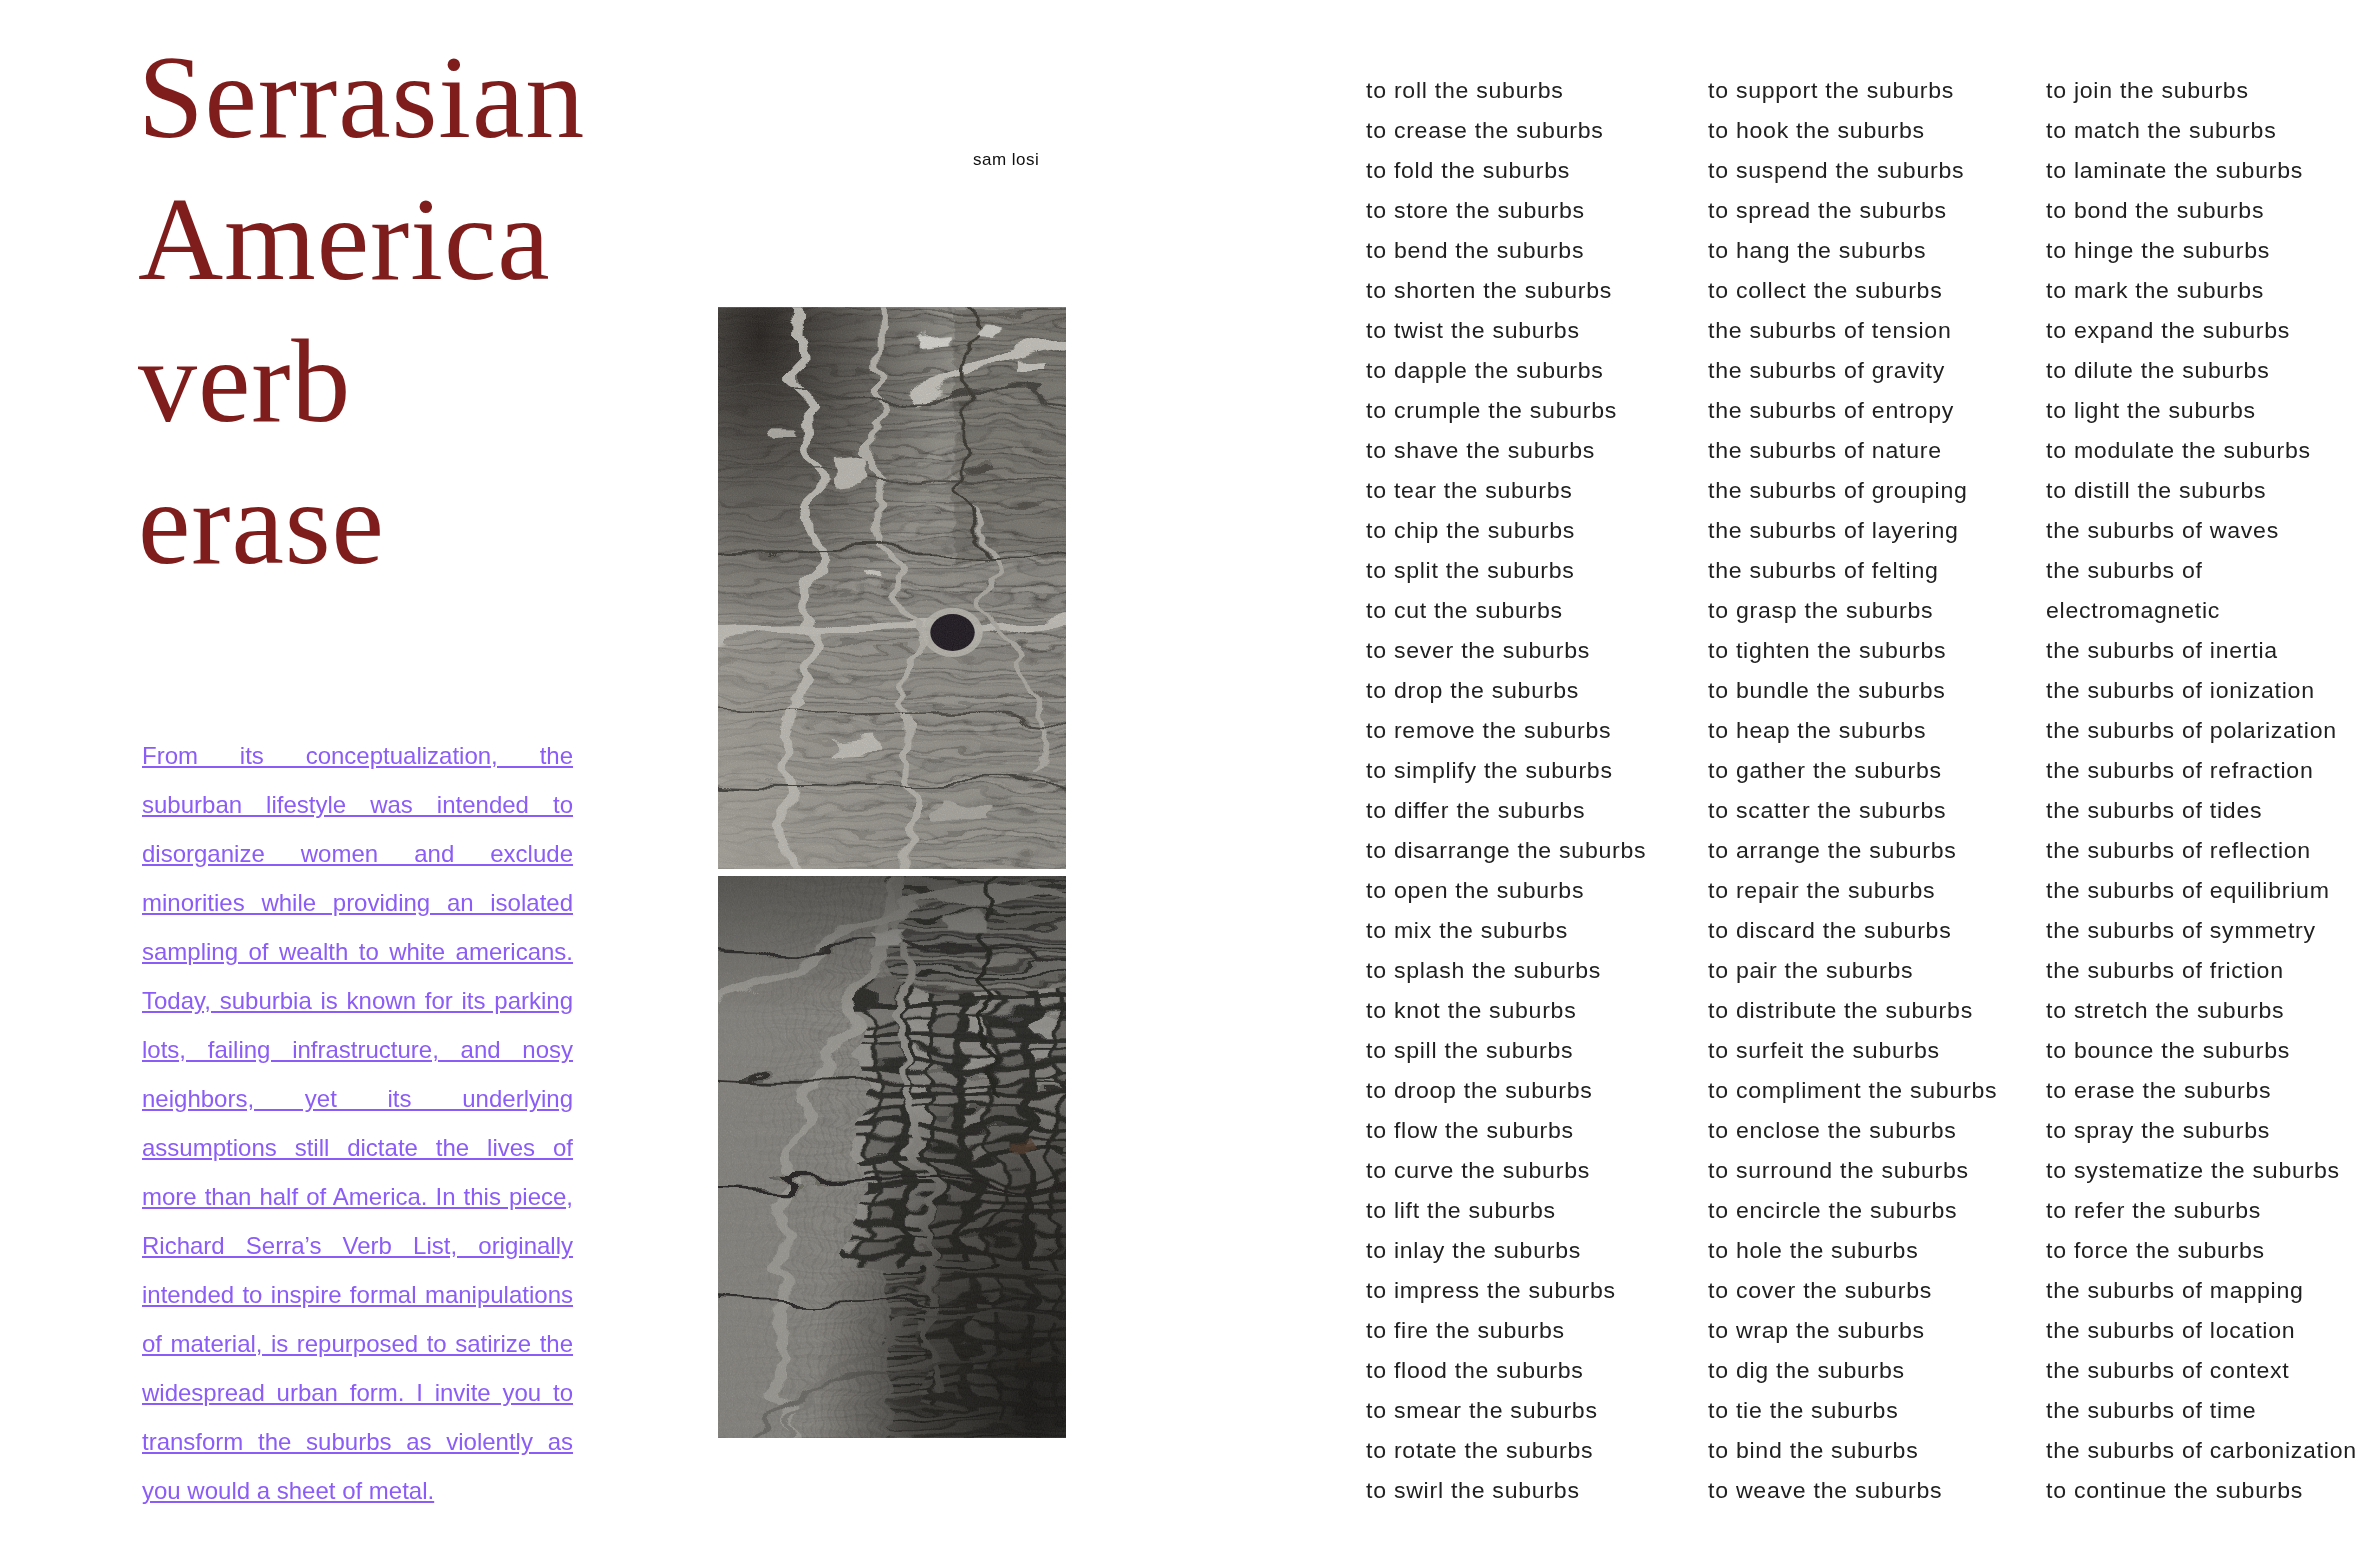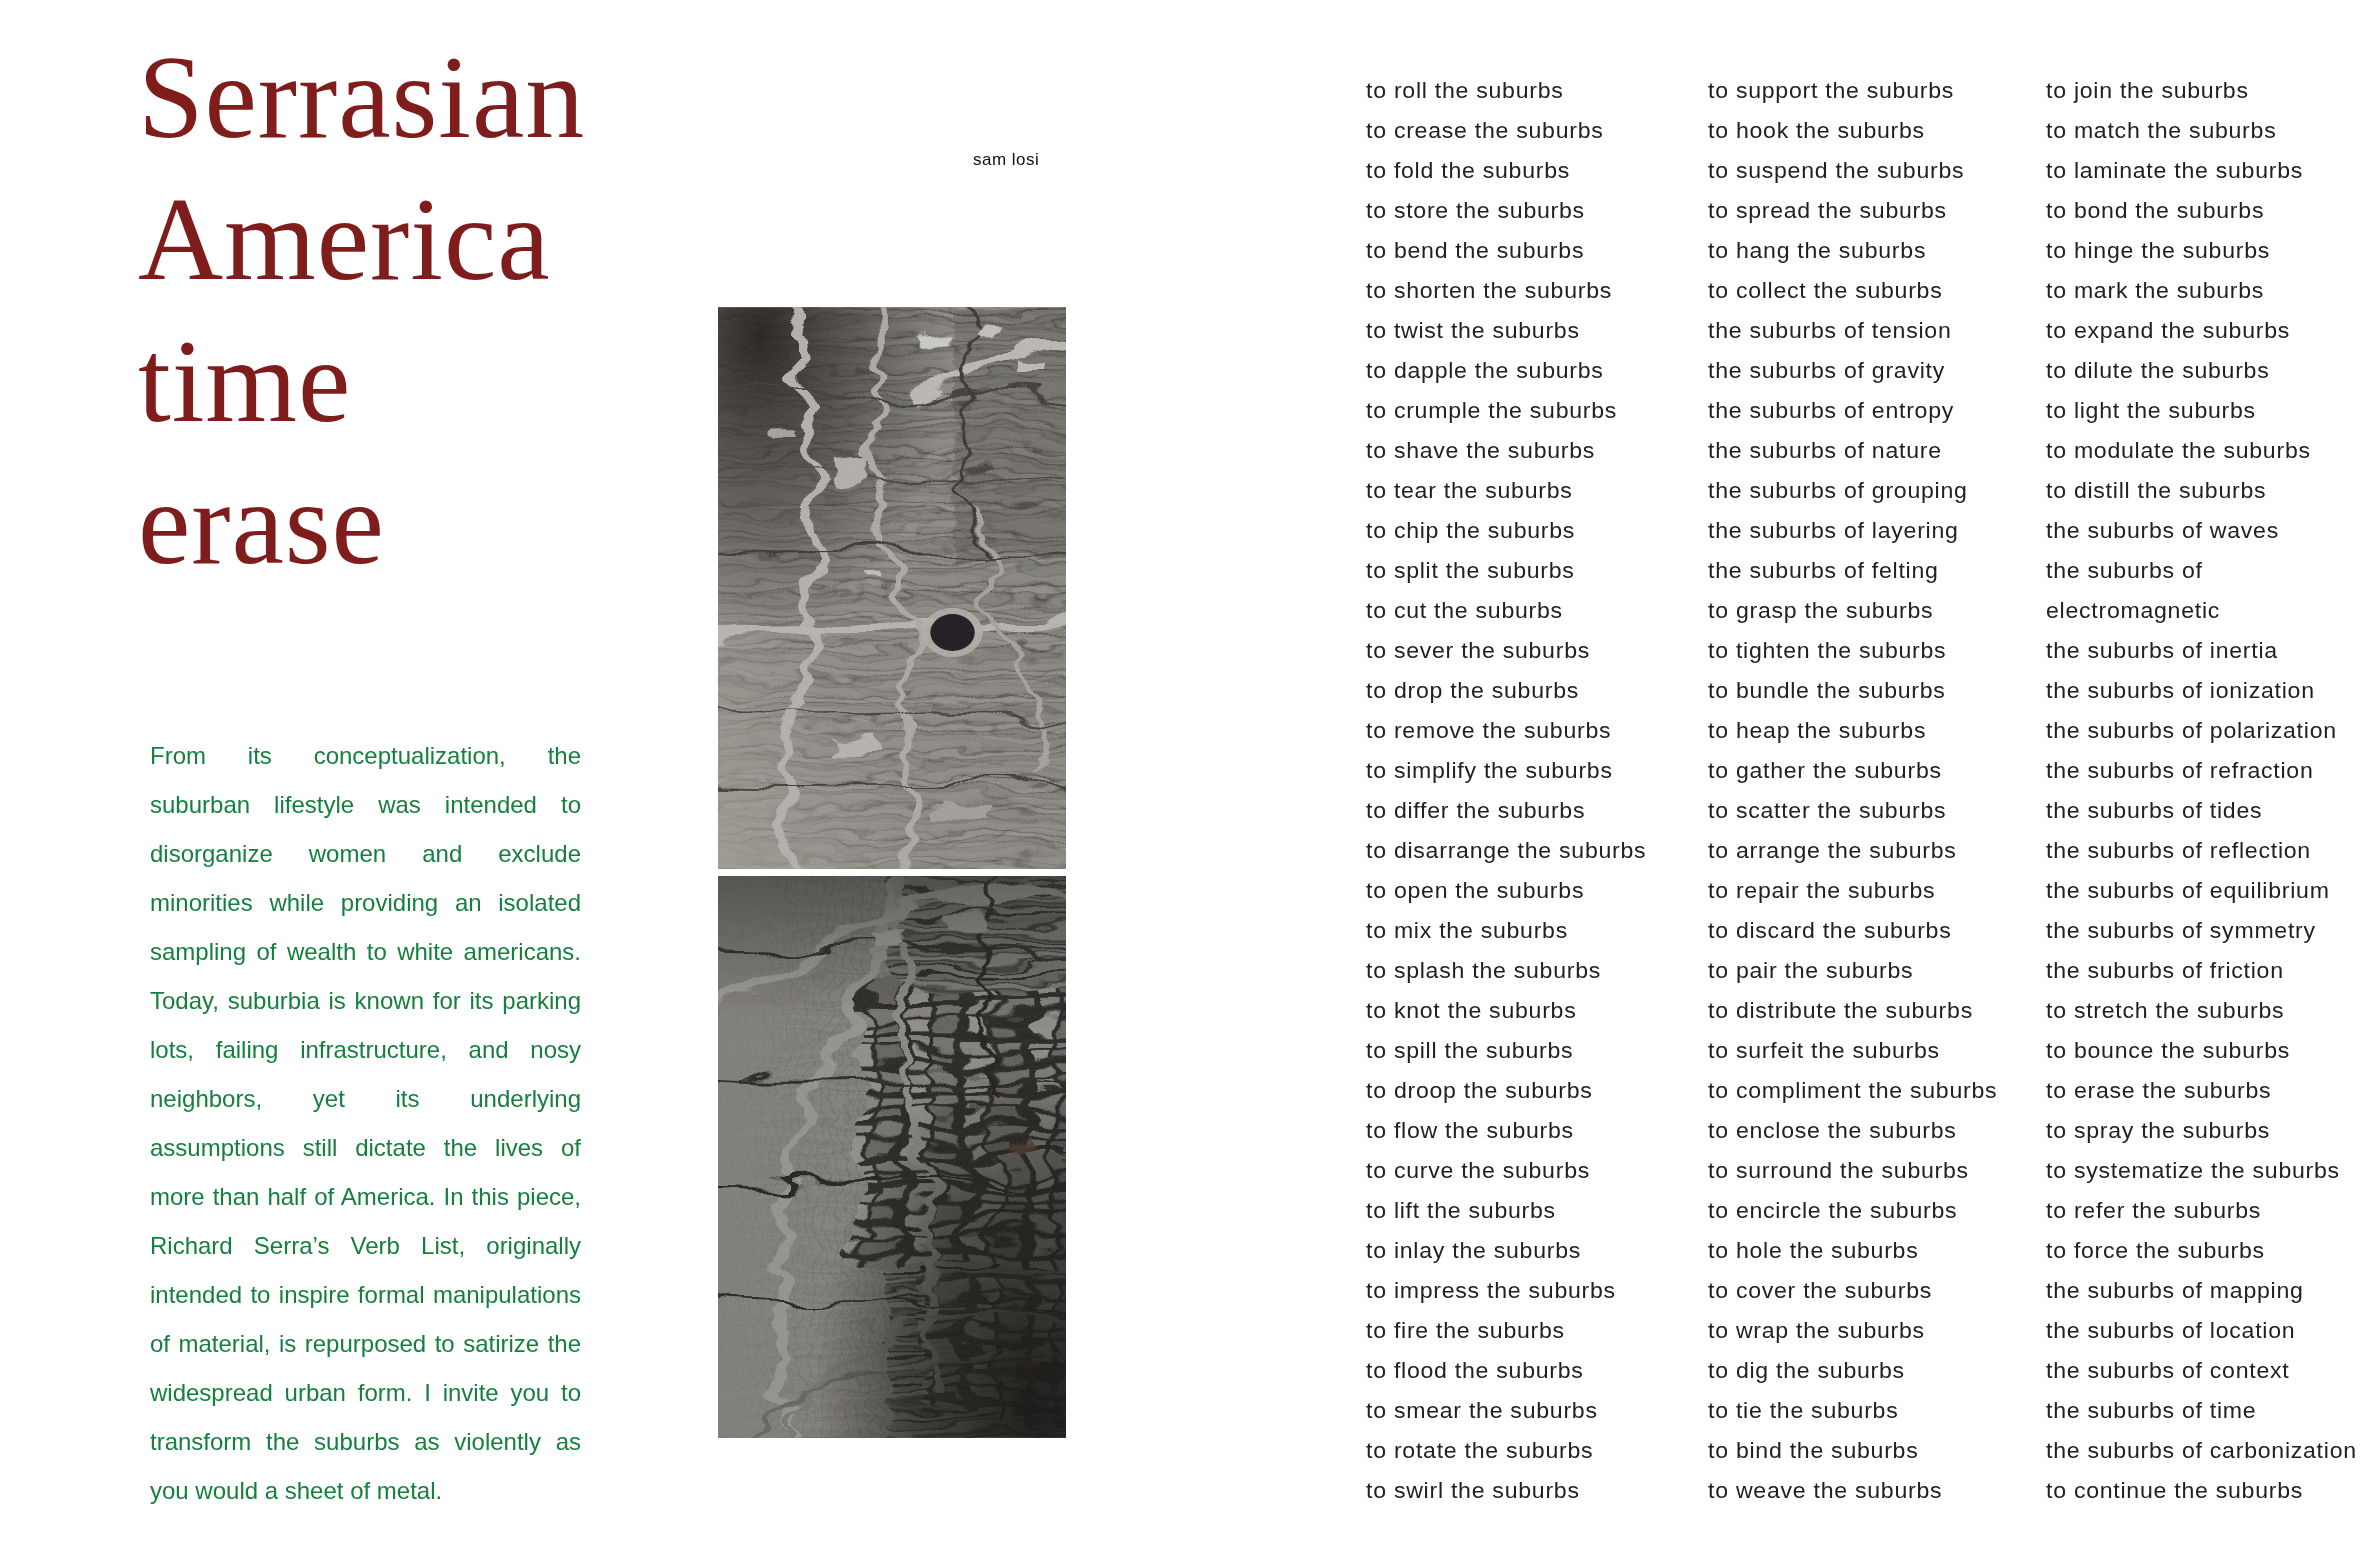--- a/index.html
+++ b/index.html
@@ -14,23 +14,24 @@
     font-size:118px;line-height:142px;letter-spacing:0.9px;
     color:#7f1d1d;font-weight:400;
   }
 
   .byline{
     position:absolute;left:973px;top:150px;
     font-size:17px;letter-spacing:0.5px;color:#101010;
   }
 
   .intro{
-    position:absolute;left:150px;top:731px;width:431px;
+    position:absolute;left:142px;top:731px;width:431px;
     font-size:24px;line-height:49px;text-align:justify;
-    color:#15803d;
+    color:#8b5cf6;
+    text-decoration:underline;
   }
 
   .art{position:absolute;width:348px;height:562px;display:block;}
   #artTop{left:718px;top:307px;}
   #artBottom{left:718px;top:876px;}
 
   .verb-col{
     position:absolute;top:71px;width:331px;
     font-size:22px;line-height:40px;letter-spacing:0.7px;
     color:#212121;white-space:pre-line;
@@ -41,21 +42,21 @@
   #col3{left:2046px;}
 </style>
 </head>
 <body>
 
 <div class="page">
 
   <ul class="title">
       <li>Serrasian</li>
       <li>America</li>
-      <li>time</li>
+      <li>verb</li>
       <li>erase</li>
     </ul>
 
   <div class="byline">sam losi</div>
 
   <div class="intro">From its conceptualization, the suburban lifestyle was intended to disorganize women and exclude minorities while providing an isolated sampling of wealth to white americans. Today, suburbia is known for its parking lots, failing infrastructure, and nosy neighbors, yet its underlying assumptions still dictate the lives of more than half of America. In this piece, Richard Serra’s Verb List, originally intended to inspire formal manipulations of material, is repurposed to satirize the widespread urban form. I invite you to transform the suburbs as violently as you would a sheet of metal.</div>
 
   <svg id="artTop" class="art" viewBox="0 0 736 1188" xmlns="http://www.w3.org/2000/svg">
     <defs>
       <clipPath id="cpA">

